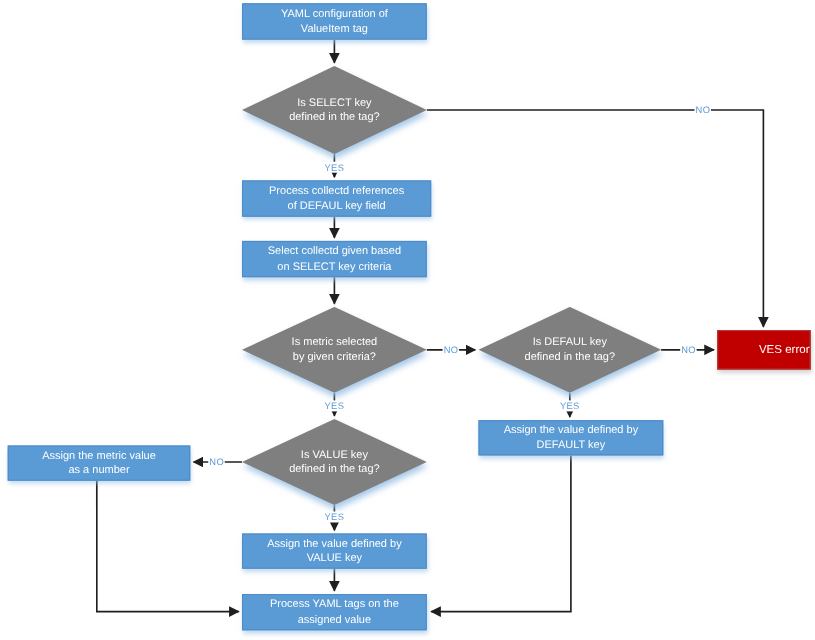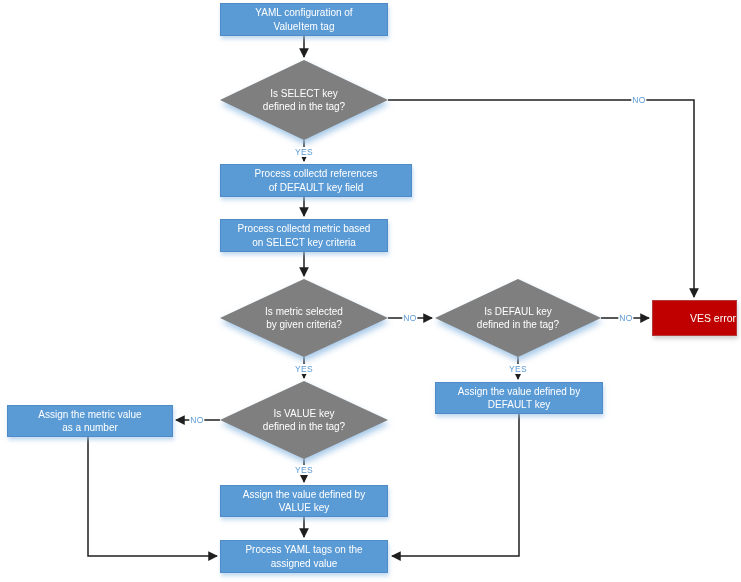--- a/index.html
+++ b/index.html
@@ -62,27 +62,27 @@
       <path d="M88,437 V556 H217" marker-end="url(#arw)"></path>
       <path d="M519,414 V556 H392" marker-end="url(#arw)"></path>
     </g>
   </svg>
 
   <div class="pbox" style="left:220px;top:3px;width:168px;height:33px">
     <span class="l">YAML configuration of</span>
     <span class="l">ValueItem tag</span>
   </div>
 
-  <div class="pbox" style="left:220px;top:164px;width:192px;height:33px">
+  <div class="pbox" style="left:220px;top:164px;width:172px;height:33px">
     <span class="l">Process collectd references</span>
-    <span class="l">of DEFAULT key field</span>
+    <span class="l">of DEFAUL key field</span>
   </div>
 
   <div class="pbox" style="left:220px;top:219px;width:168px;height:33px">
-    <span class="l">Process collectd metric based</span>
+    <span class="l">Select collectd given based</span>
     <span class="l">on SELECT key criteria</span>
   </div>
 
   <div class="pbox" style="left:435px;top:382px;width:168px;height:32px">
     <span class="l">Assign the value defined by</span>
     <span class="l">DEFAULT key</span>
   </div>
 
   <div class="pbox" style="left:7px;top:405px;width:166px;height:32px">
     <span class="l">Assign the metric value</span>

